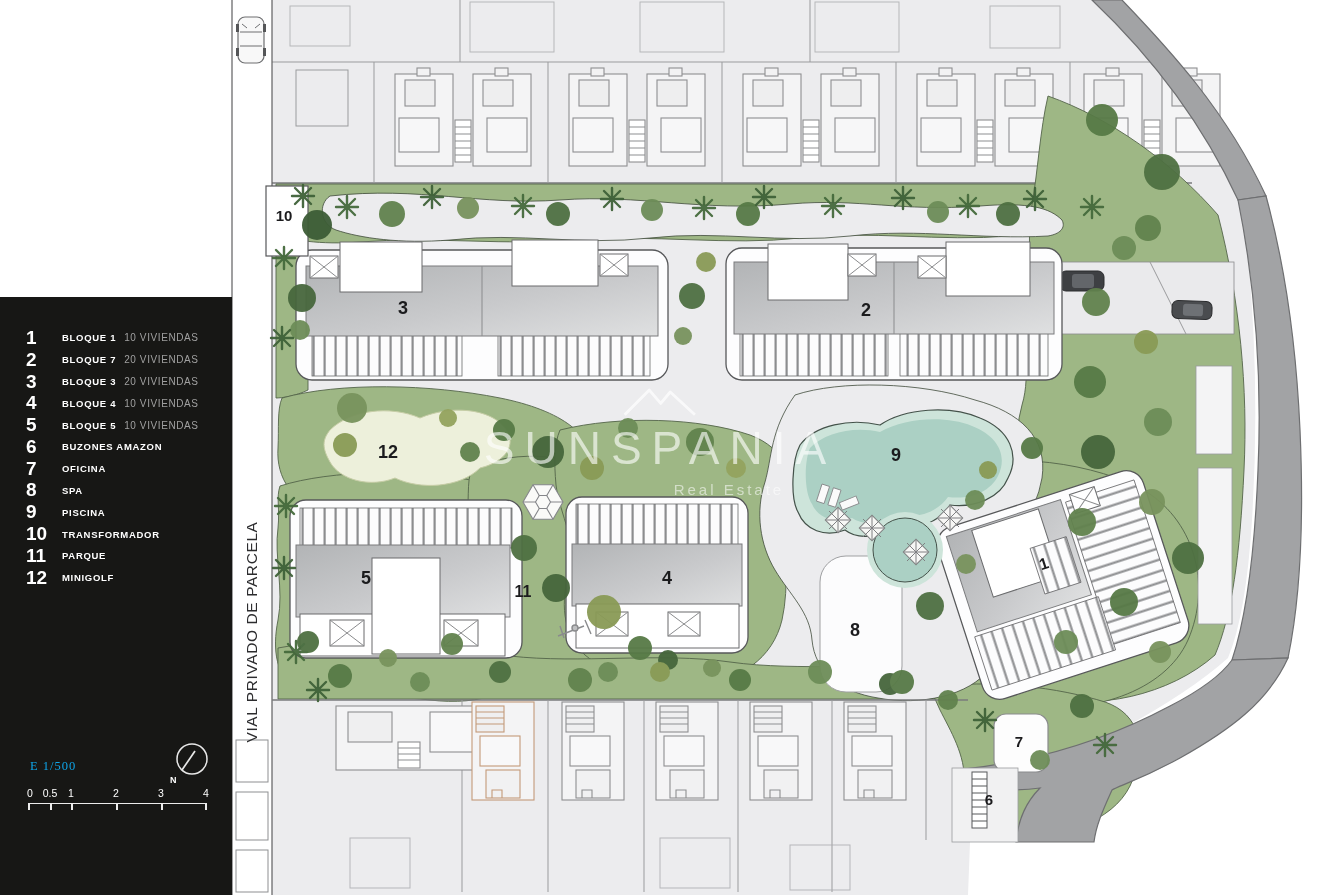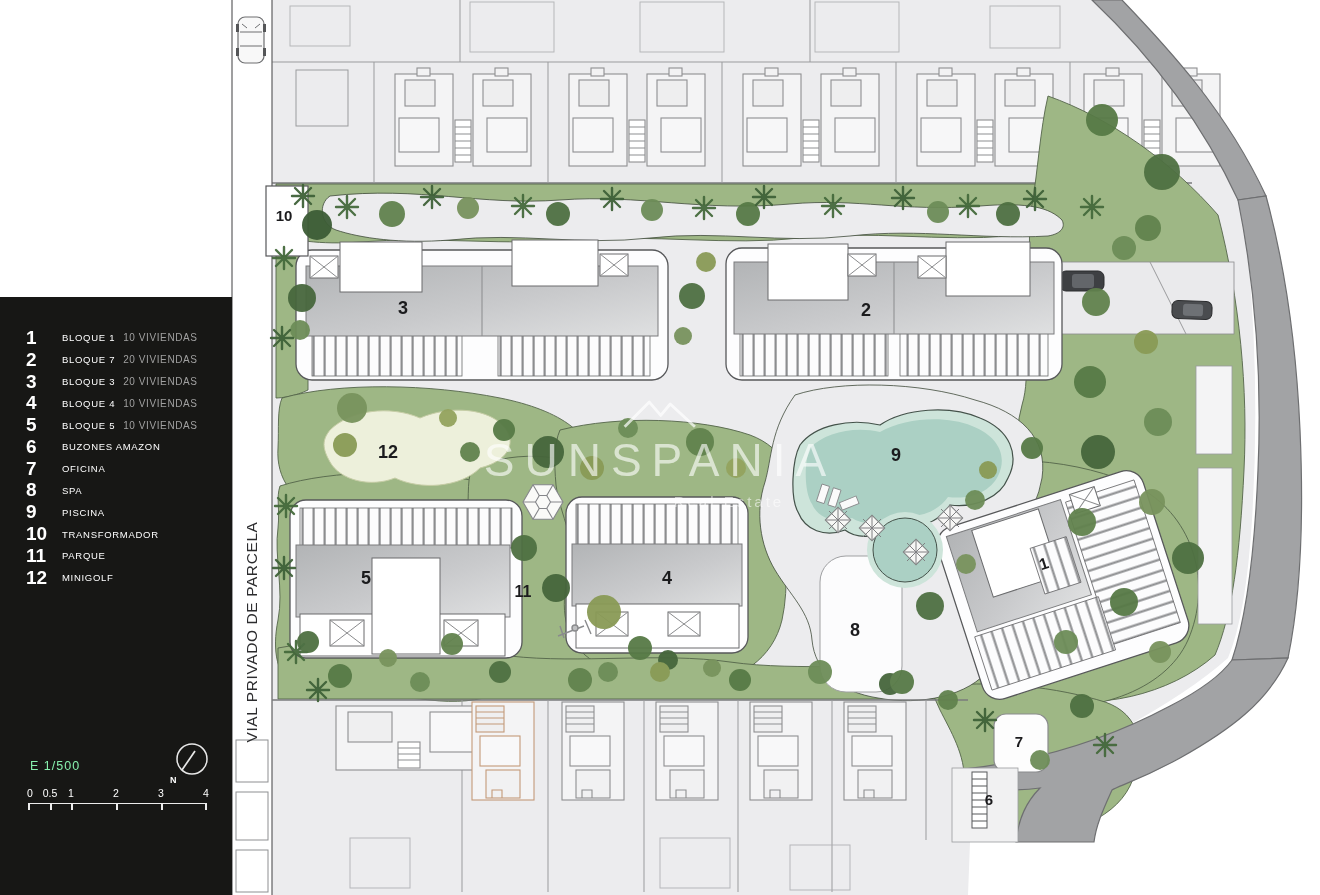--- a/index.html
+++ b/index.html
@@ -1,39 +1,39 @@
 <!DOCTYPE html>
 <html><head>
 <meta charset="utf-8">
 <style>
   html,body{margin:0;padding:0;background:#fff;}
   .canvas{position:relative;width:1320px;height:895px;background:#ffffff;overflow:hidden;
           font-family:"Liberation Sans",sans-serif;}
   .plan{position:absolute;left:0;top:0;z-index:1;}
   
-  .watermark{position:absolute;left:660px;top:452px;transform:translate(-50%,-50%);
+  .watermark{position:absolute;left:660px;top:440px;transform:translate(-50%,-50%);
              z-index:2;text-align:center;color:rgba(255,255,255,.62);pointer-events:none;}
   .wm-title{font-size:46px;font-weight:400;letter-spacing:10px;line-height:1;white-space:nowrap;}
   .wm-sub{font-size:15px;letter-spacing:3px;color:rgba(255,255,255,.55);margin-top:10px;
           text-align:right;margin-right:52px;}
   
   .mk{position:absolute;z-index:3;transform:translate(-50%,-50%);font-weight:700;
       color:#1b1b1d;white-space:nowrap;}
   
   .road-label{position:absolute;left:252px;top:632px;z-index:4;
               transform:translate(-50%,-50%) rotate(-90deg);
               font-size:15.5px;color:#2c2c2e;letter-spacing:.6px;white-space:nowrap;}
   
   .panel{position:absolute;left:0;top:297px;width:232px;height:598px;background:#171715;z-index:5;}
   .legend{position:absolute;left:0;top:30px;right:0;}
   .lrow{display:flex;align-items:center;height:21.8px;padding-left:26px;}
   .lnum{width:36px;font-size:19px;font-weight:700;color:#ffffff;flex:none;}
-  .llab{font-size:9.5px;font-weight:400;color:#ffffff;letter-spacing:.7px;margin-right:8px;white-space:nowrap;}
+  .llab{font-size:9.5px;font-weight:700;color:#ffffff;letter-spacing:.7px;margin-right:8px;white-space:nowrap;}
   .ldet{font-size:10px;color:#a0a0a0;letter-spacing:.6px;white-space:nowrap;}
-  .scale-text{position:absolute;left:30px;top:462px;font-size:12.5px;color:#86efac;letter-spacing:1px;}
+  .scale-text{position:absolute;left:30px;top:462px;font-size:12.5px;color:#0ea5e9;letter-spacing:1px;font-family:Liberation Serif, serif;}
   .compass{position:absolute;left:168px;top:442px;width:46px;height:48px;}
   .nlab{position:absolute;left:2px;bottom:2px;font-size:9px;font-weight:700;color:#fff;}
   .sbar{position:absolute;left:28px;top:490px;width:184px;height:28px;}
   .st{position:absolute;top:0;font-size:10.5px;color:#fff;transform:translateX(-50%);}
   .sline{position:absolute;left:0;top:16px;width:179px;border-top:1.6px solid #ececec;}
   .tick{position:absolute;top:17px;width:1.6px;height:6px;background:#ececec;}
 </style>
 </head>
 <body>
 

